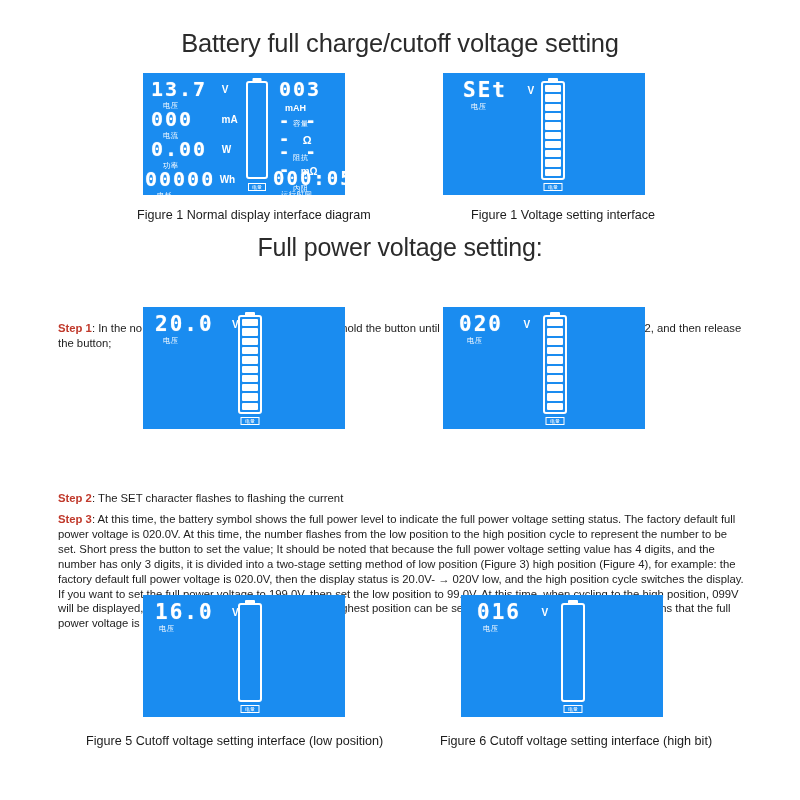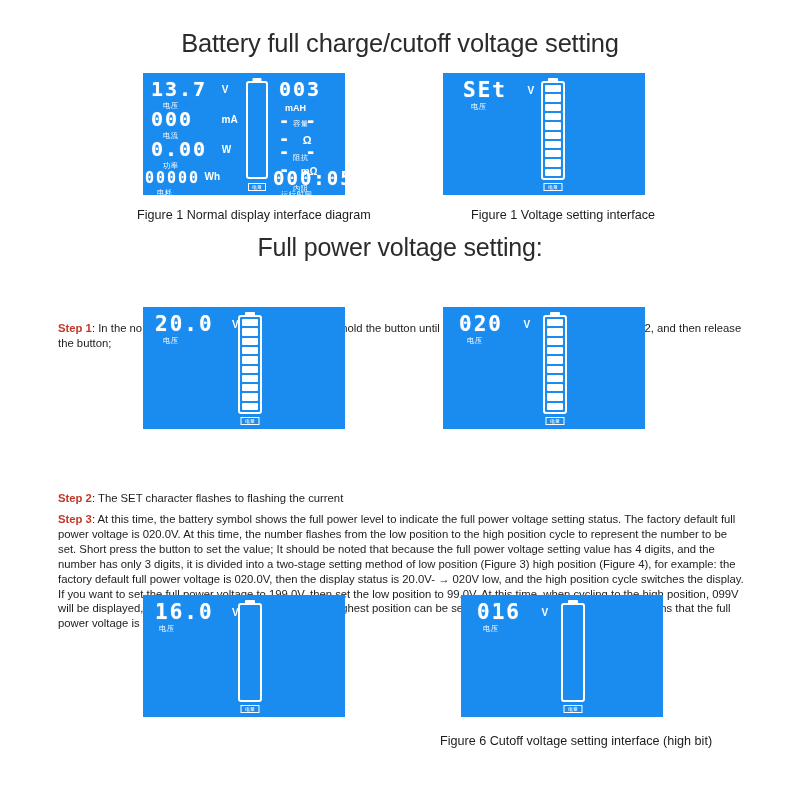--- a/index.html
+++ b/index.html
@@ -164,21 +164,21 @@
       <div class="cnlabel" style="font-size:8px; margin-top:2px; margin-left:12px;">电流</div>
     </div>
 
     <div class="row-left" style="left:8px; top:66px;">
       <span class="seg" style="font-size:20px;">0.00</span>
       <span class="unit" style="font-size:10px; margin-left:10px; position:relative; top:-3px;">W</span>
       <div class="cnlabel" style="font-size:8px; margin-top:2px; margin-left:12px;">功率</div>
     </div>
 
     <div class="row-left" style="left:2px; top:96px;">
-      <span class="seg" style="font-size:15px;">00000</span>
+      <span class="seg" style="font-size:20px;">00000</span>
       <span class="unit" style="font-size:10px; position:relative; top:-3px;">Wh</span>
       <div class="cnlabel" style="font-size:8px; margin-top:2px; margin-left:12px;">电耗</div>
     </div>
 
     <div class="battery" style="left:103px; top:5px; width:22px; height:113px;">
       <div class="bat-cap" style="width:9px; height:4px;"></div>
       <div class="bat-body" style="top:3px; height:98px;"></div>
       <div class="bat-foot" style="width:18px; height:8px; font-size:5px;">电量</div>
     </div>
 
@@ -314,15 +314,16 @@
       <span class="unit" style="font-size:10px; margin-left:16px; position:relative; top:-3px;">V</span>
       <div class="cnlabel" style="font-size:8px; margin-top:2px; margin-left:6px;">电压</div>
     </div>
     <div class="battery" style="left:100px; top:5px; width:24px; height:113px;">
       <div class="bat-cap" style="width:10px; height:4px;"></div>
       <div class="bat-body" style="top:3px; height:99px;"></div>
       <div class="bat-foot" style="width:19px; height:8px; font-size:5px;">电量</div>
     </div>
   </div>
 
+  <div class="caption" style="left:86px; top:734px;">Figure 5 Cutoff voltage setting interface (low position)</div>
   <div class="caption" style="left:440px; top:734px;">Figure 6 Cutoff voltage setting interface (high bit)</div>
 
 </div>
 
 </body></html>

